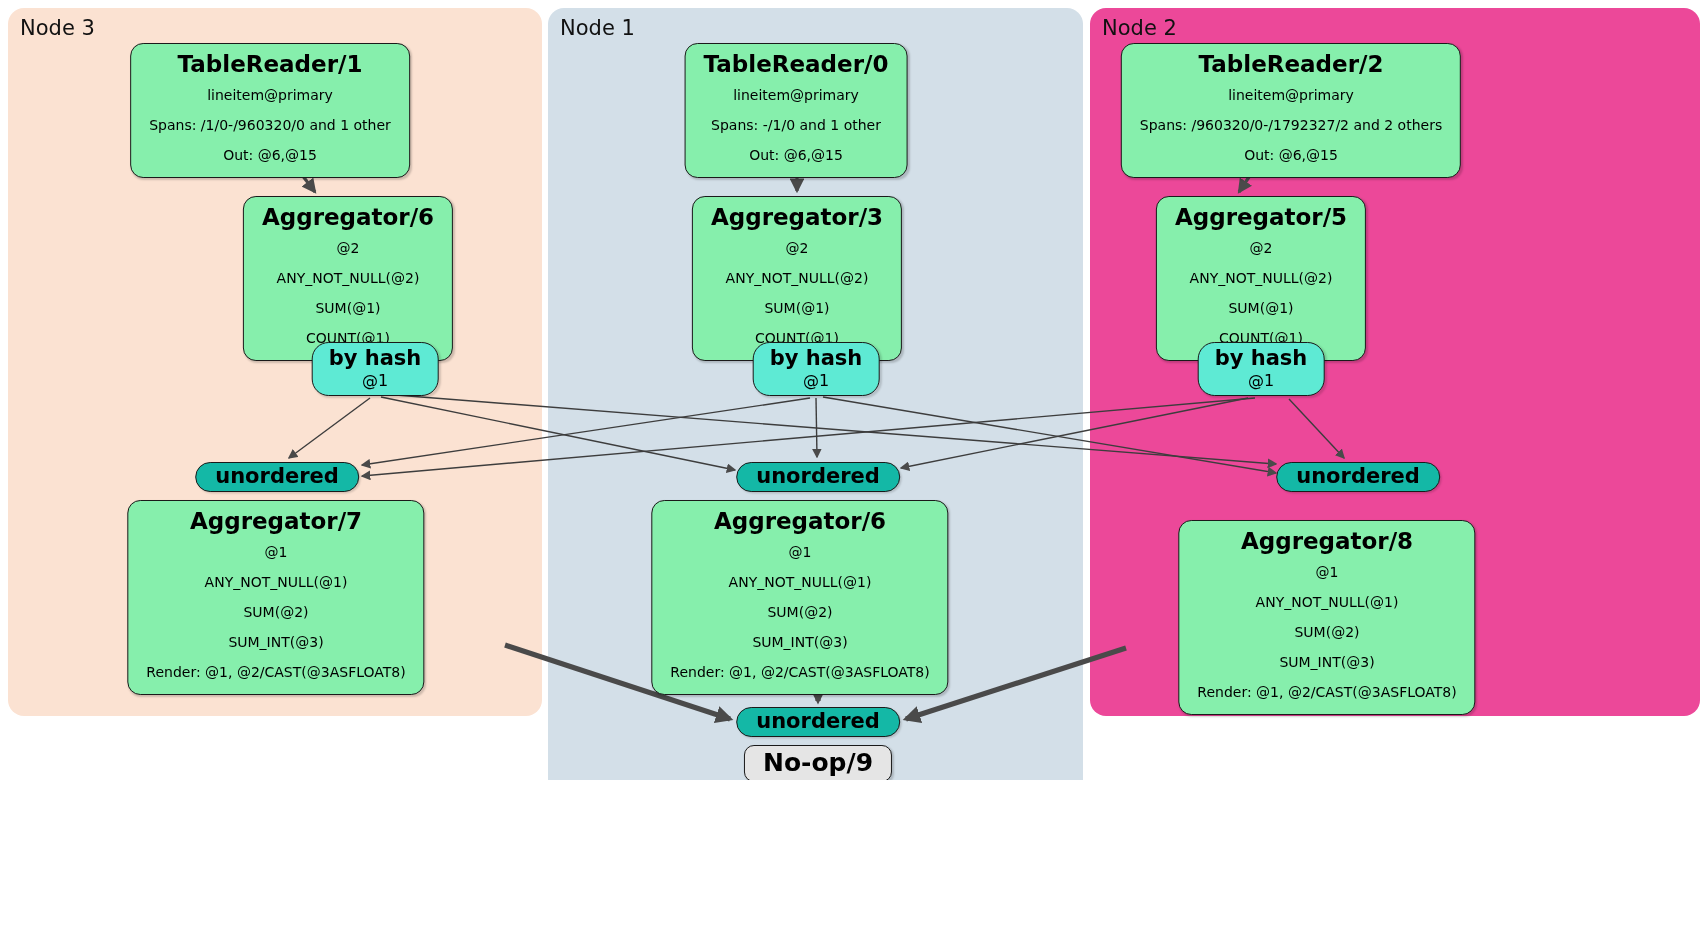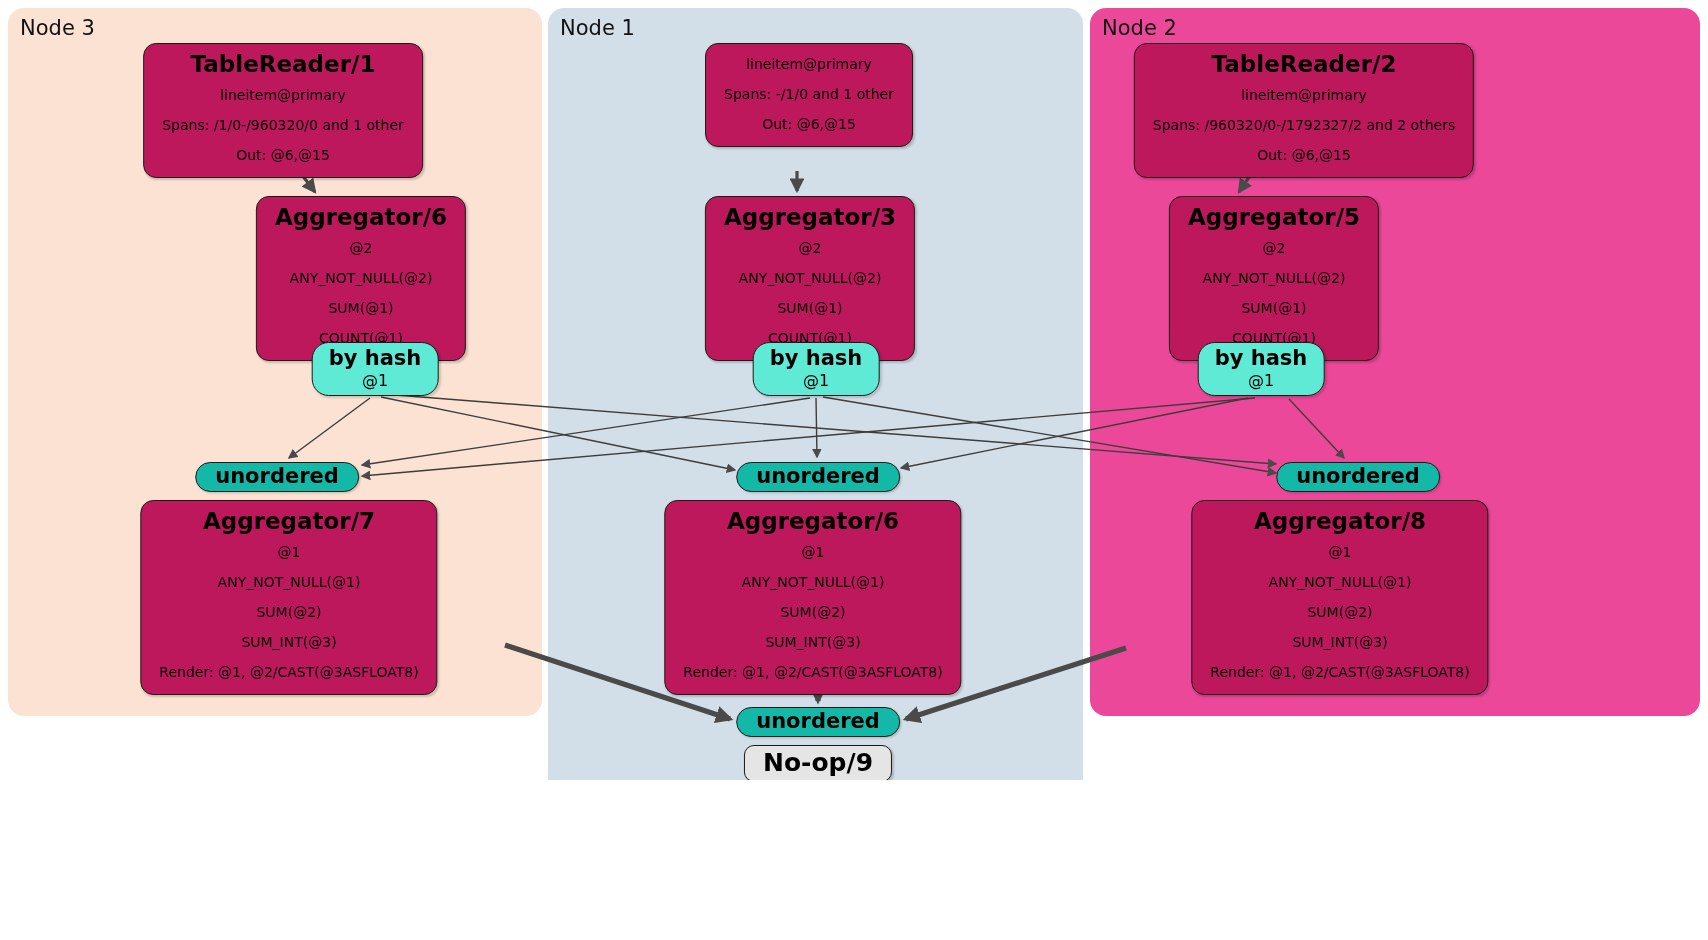--- a/index.html
+++ b/index.html
@@ -6,24 +6,23 @@
   #canvas{
     position:relative;width:1708px;height:780px;background:#ffffff;
     font-family:"DejaVu Sans","Liberation Sans",sans-serif;color:#000;
     overflow:hidden;
   }
   .node-region{position:absolute;border-radius:16px;z-index:0;}
   .node-label{position:absolute;top:8px;left:12px;font-size:21px;color:#111;white-space:nowrap;}
   #edges{position:absolute;left:0;top:0;z-index:1;pointer-events:none;}
   .proc-box{
     position:absolute;transform:translateX(-50%);z-index:2;
-    background:#be185d;border:1.7px solid #1a1a1a;border-radius:13px;
+    background:#86efac;border:1.7px solid #1a1a1a;border-radius:13px;
     padding:5px 18px 7px 18px;text-align:center;white-space:nowrap;
     box-shadow:1.5px 1.5px 2px rgba(0,0,0,0.18);
-    margin-left:13px;
   }
   .proc-title{font-size:23px;font-weight:bold;line-height:31px;}
   .proc-line{font-size:14px;line-height:30px;}
   .mini-box{
     position:absolute;transform:translateX(-50%);z-index:2;
     background:#e5e5e5;border:1.7px solid #1a1a1a;border-radius:10px;
     padding:2px 18px 4px 18px;text-align:center;white-space:nowrap;
     font-size:25px;font-weight:bold;box-shadow:1.5px 1.5px 2px rgba(0,0,0,0.18);
   }
   .router-pill{
@@ -111,20 +110,21 @@
   <div class="proc-box" style="left:276px;top:500px;">
     <div class="proc-title">Aggregator/7</div>
     <div class="proc-line">@1</div>
     <div class="proc-line">ANY_NOT_NULL(@1)</div>
     <div class="proc-line">SUM(@2)</div>
     <div class="proc-line">SUM_INT(@3)</div>
     <div class="proc-line">Render: @1, @2/CAST(@3ASFLOAT8)</div>
   </div>
 
   <div class="proc-box" style="left:796px;top:43px;">
+    <div class="proc-title">TableReader/0</div>
     <div class="proc-line">lineitem@primary</div>
     <div class="proc-line">Spans: -/1/0 and 1 other</div>
     <div class="proc-line">Out: @6,@15</div>
   </div>
   <div class="proc-box" style="left:797px;top:196px;">
     <div class="proc-title">Aggregator/3</div>
     <div class="proc-line">@2</div>
     <div class="proc-line">ANY_NOT_NULL(@2)</div>
     <div class="proc-line">SUM(@1)</div>
     <div class="proc-line">COUNT(@1)</div>
@@ -157,21 +157,21 @@
     <div class="proc-line">@2</div>
     <div class="proc-line">ANY_NOT_NULL(@2)</div>
     <div class="proc-line">SUM(@1)</div>
     <div class="proc-line">COUNT(@1)</div>
   </div>
   <div class="router-pill" style="left:1261px;top:342px;">
     <div class="router-label">by hash</div>
     <div class="router-key">@1</div>
   </div>
   <div class="sync-pill" style="left:1358px;top:462px;">unordered</div>
-  <div class="proc-box" style="left:1327px;top:500px;">
+  <div class="proc-box" style="left:1327px;top:520px;">
     <div class="proc-title">Aggregator/8</div>
     <div class="proc-line">@1</div>
     <div class="proc-line">ANY_NOT_NULL(@1)</div>
     <div class="proc-line">SUM(@2)</div>
     <div class="proc-line">SUM_INT(@3)</div>
     <div class="proc-line">Render: @1, @2/CAST(@3ASFLOAT8)</div>
   </div>
 
 </div>
 

